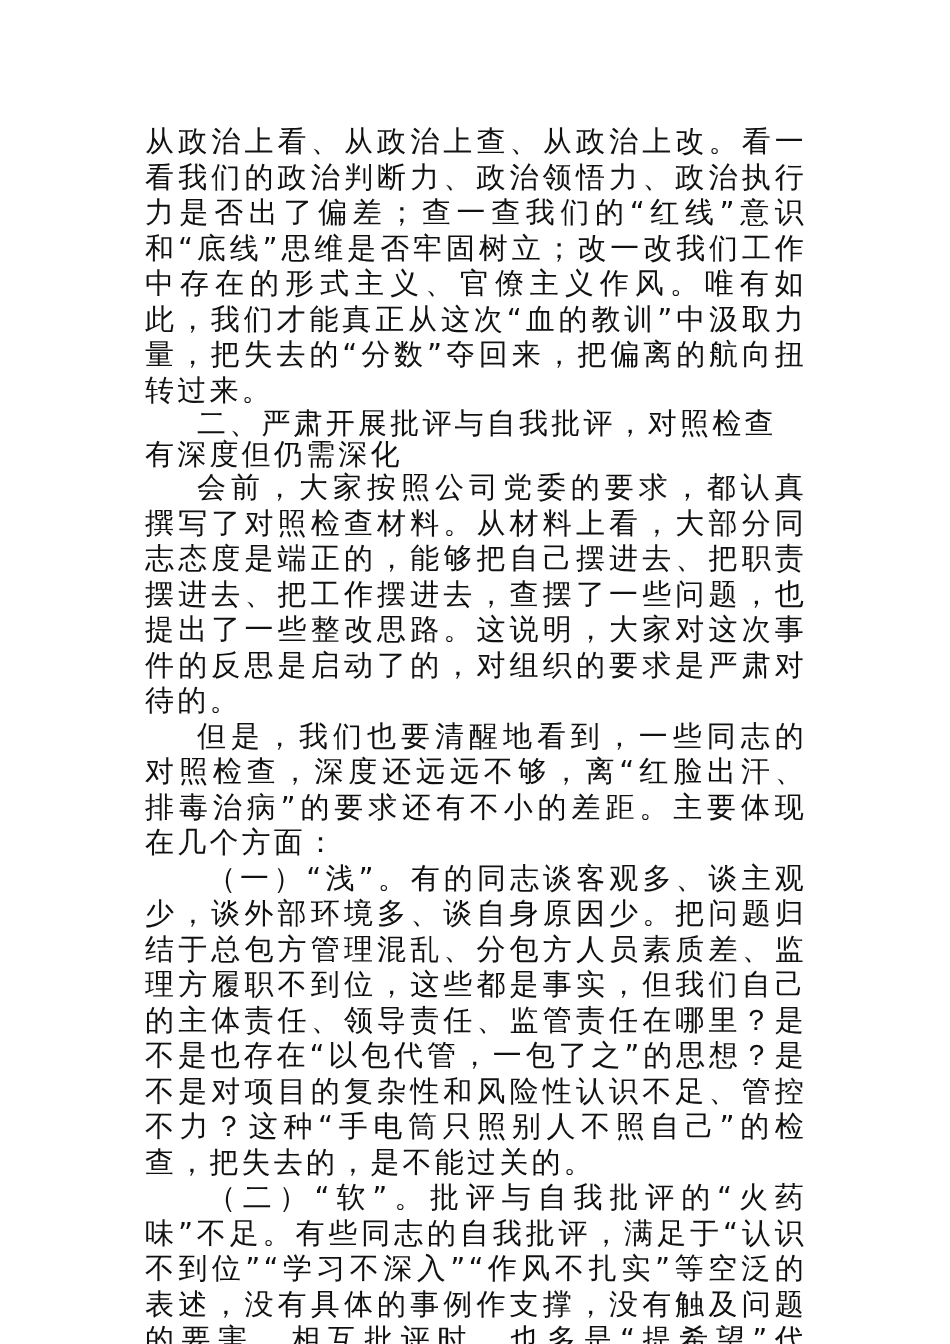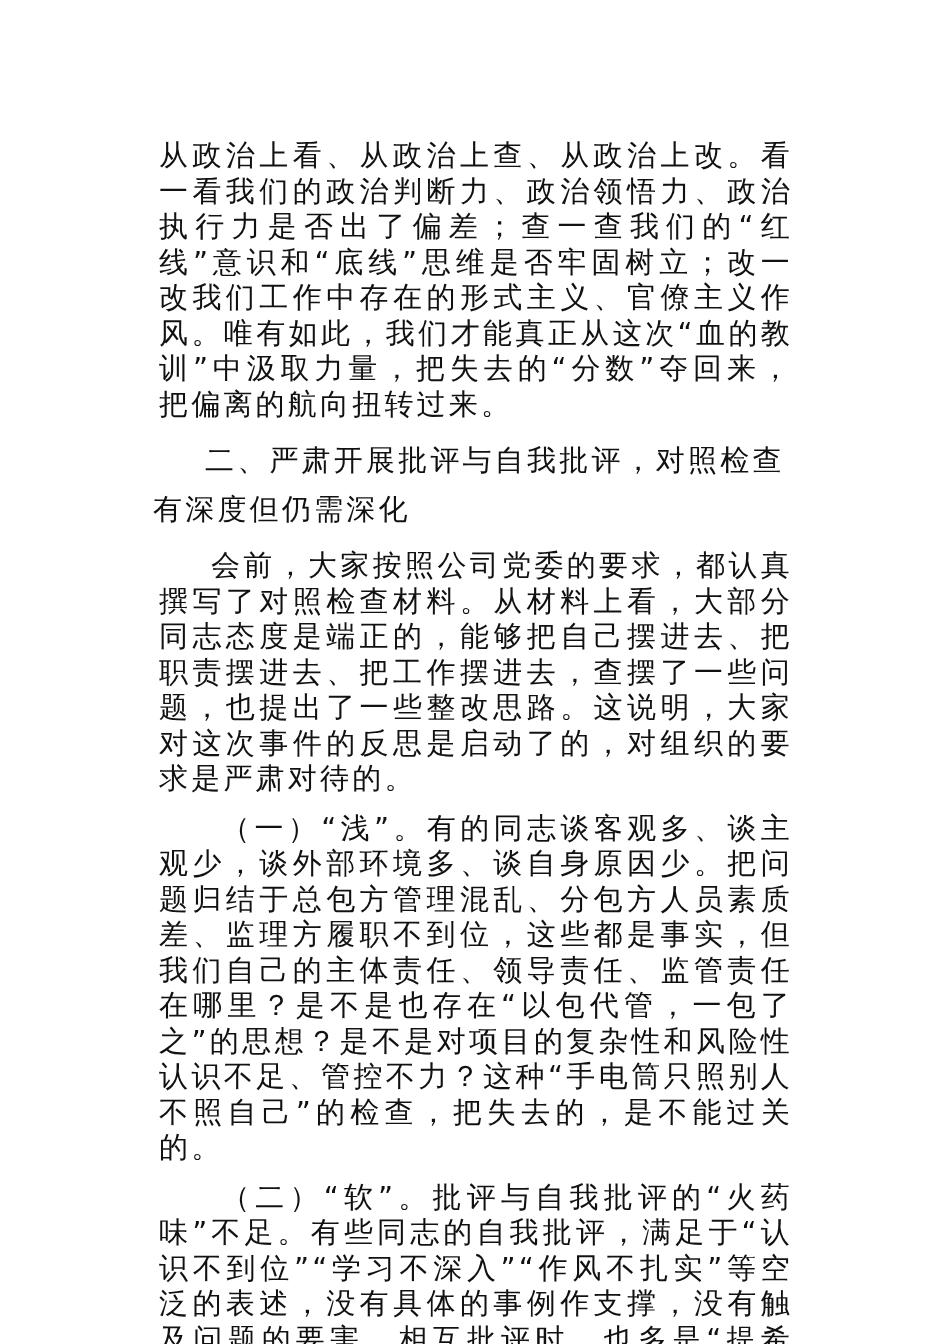--- a/index.html
+++ b/index.html
@@ -15,43 +15,44 @@
       font-family: "DejaVu Sans", "Liberation Sans", sans-serif;
       color: #111111;
     }
     .page {
       position: absolute;
       left: 145px;
       top: 124px;
       width: 662px;
     }
     .para {
-      margin: 14px;
+      margin: 0;
       font-size: 29px;
       line-height: 35.5px;
       letter-spacing: 3.2px;
       text-align: justify;
       text-align-last: left;
       word-break: break-all;
       white-space: normal;
     }
     .indent { text-indent: 52px; }
     .indent-sub { text-indent: 62px; }
     .heading {
-      margin: 8px;
+      margin: 0;
       font-size: 29px;
-      line-height: 49px;
+      line-height: 31px;
       letter-spacing: 3.2px;
       text-indent: 52px;
       word-break: break-all;
     }
   </style>
 </head>
 <body>
 
 <div class="page">
   <p class="para">从政治上看、从政治上查、从政治上改。看一看我们的政治判断力、政治领悟力、政治执行力是否出了偏差；查一查我们的“红线”意识和“底线”思维是否牢固树立；改一改我们工作中存在的形式主义、官僚主义作风。唯有如此，我们才能真正从这次“血的教训”中汲取力量，把失去的“分数”夺回来，把偏离的航向扭转过来。</p>
   <p class="heading">二、严肃开展批评与自我批评，对照检查有深度但仍需深化</p>
   <p class="para indent">会前，大家按照公司党委的要求，都认真撰写了对照检查材料。从材料上看，大部分同志态度是端正的，能够把自己摆进去、把职责摆进去、把工作摆进去，查摆了一些问题，也提出了一些整改思路。这说明，大家对这次事件的反思是启动了的，对组织的要求是严肃对待的。</p>
+  <p class="para indent">但是，我们也要清醒地看到，一些同志的对照检查，深度还远远不够，离“红脸出汗、排毒治病”的要求还有不小的差距。主要体现在几个方面：</p>
   <p class="para indent-sub">（一）“浅”。有的同志谈客观多、谈主观少，谈外部环境多、谈自身原因少。把问题归结于总包方管理混乱、分包方人员素质差、监理方履职不到位，这些都是事实，但我们自己的主体责任、领导责任、监管责任在哪里？是不是也存在“以包代管，一包了之”的思想？是不是对项目的复杂性和风险性认识不足、管控不力？这种“手电筒只照别人不照自己”的检查，把失去的，是不能过关的。</p>
   <p class="para indent-sub">（二）“软”。批评与自我批评的“火药味”不足。有些同志的自我批评，满足于“认识不到位”“学习不深入”“作风不扎实”等空泛的表述，没有具体的事例作支撑，没有触及问题的要害。相互批评时，也多是“提希望”代替“点问题”，搞一团和气，缺乏动真碰硬的勇气。这样的批评，就像隔靴搔痒，起不到真正的警示和教育作用。</p>
 
 </div>
 
 </body></html>

